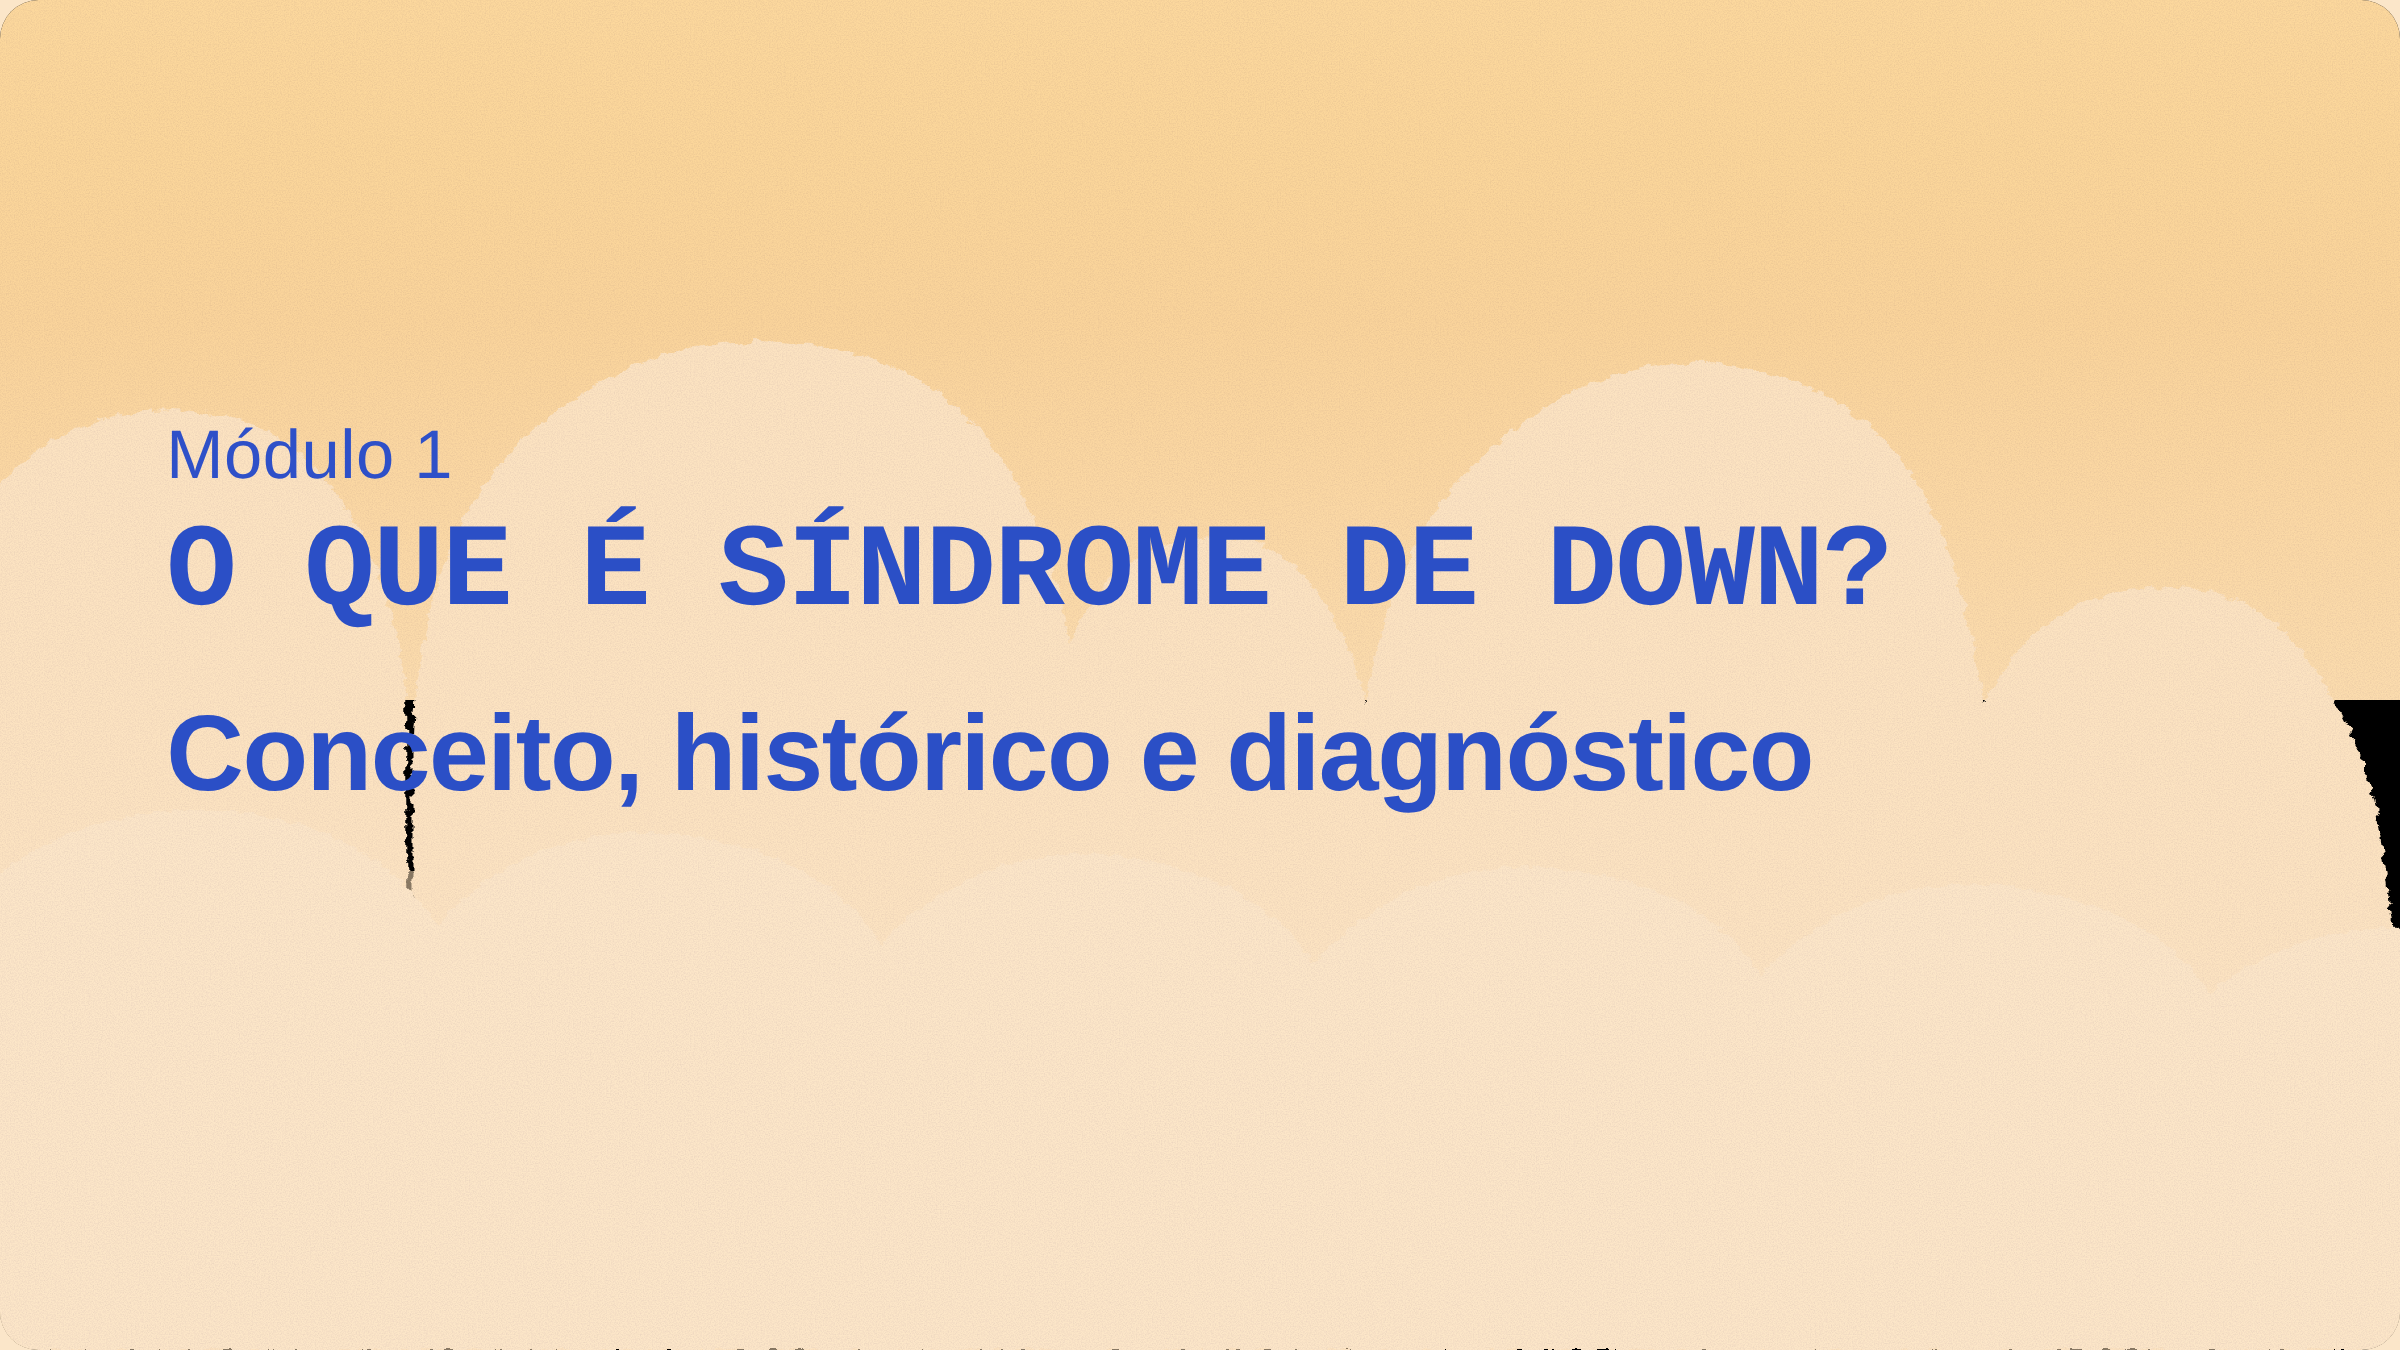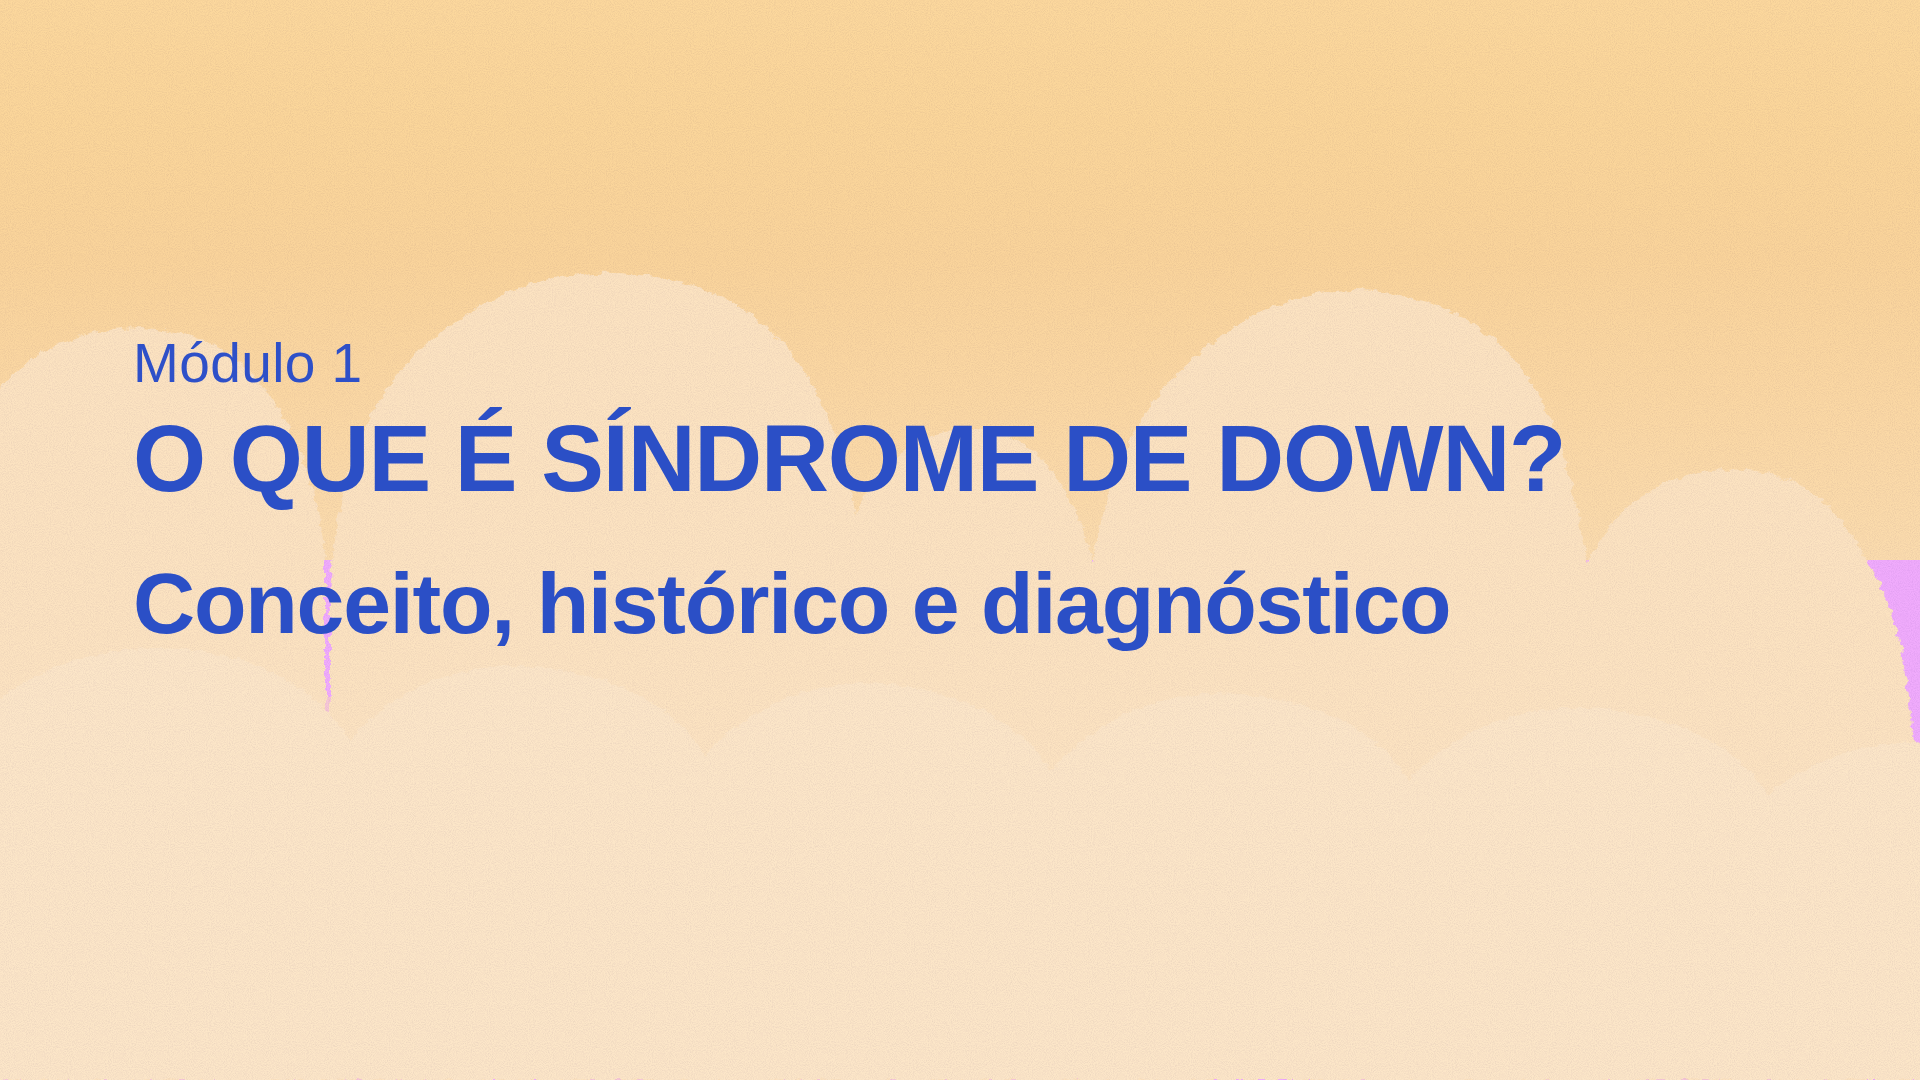--- a/index.html
+++ b/index.html
@@ -15,21 +15,22 @@
     font-family:"Liberation Sans", sans-serif;
     background:#FBE6C9;
   }
 
   
   #slide {
     position:relative;
     width:1920px;
     height:1080px;
     overflow:hidden;
-    background:#f0abfc;
+    background:#000000;
+    border-radius:31px;
   }
 
   
   .sky {
     position:absolute;
     left:0; top:0;
     width:1920px;
     height:560px;
     background:linear-gradient(180deg,
         #FCD89D 0%,
@@ -82,20 +83,21 @@
 
   .headline {
     margin-top:21px;
     font-size:94px;
     font-weight:700;
     line-height:1.0;
     letter-spacing:-1.2px;
     color:#2B4FC6;
     text-transform:uppercase;
     white-space:nowrap;
+    font-family:Liberation Mono, monospace;
   }
 
   .subhead {
     margin-top:54px;
     font-size:86px;
     font-weight:700;
     line-height:1.0;
     letter-spacing:-1.2px;
     color:#2B4FC6;
     white-space:nowrap;

